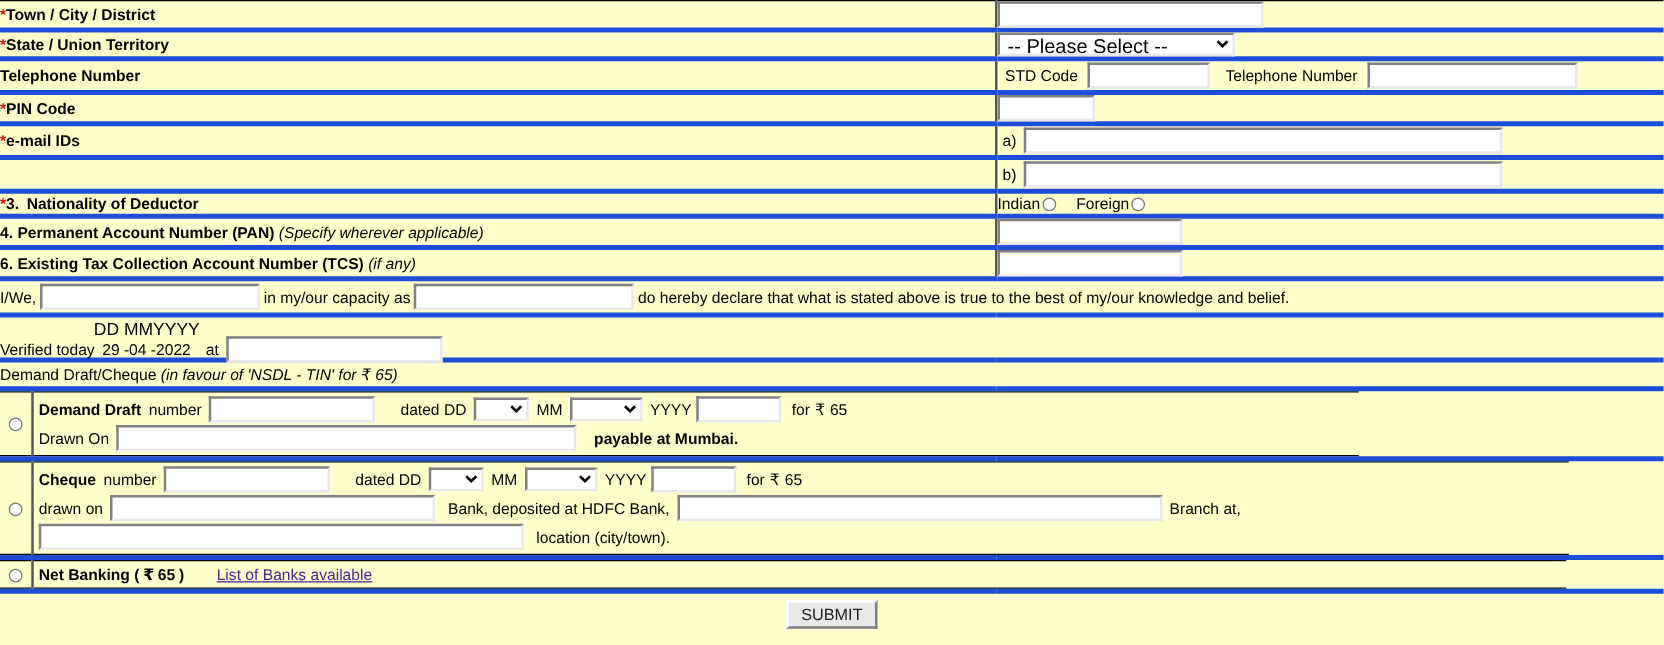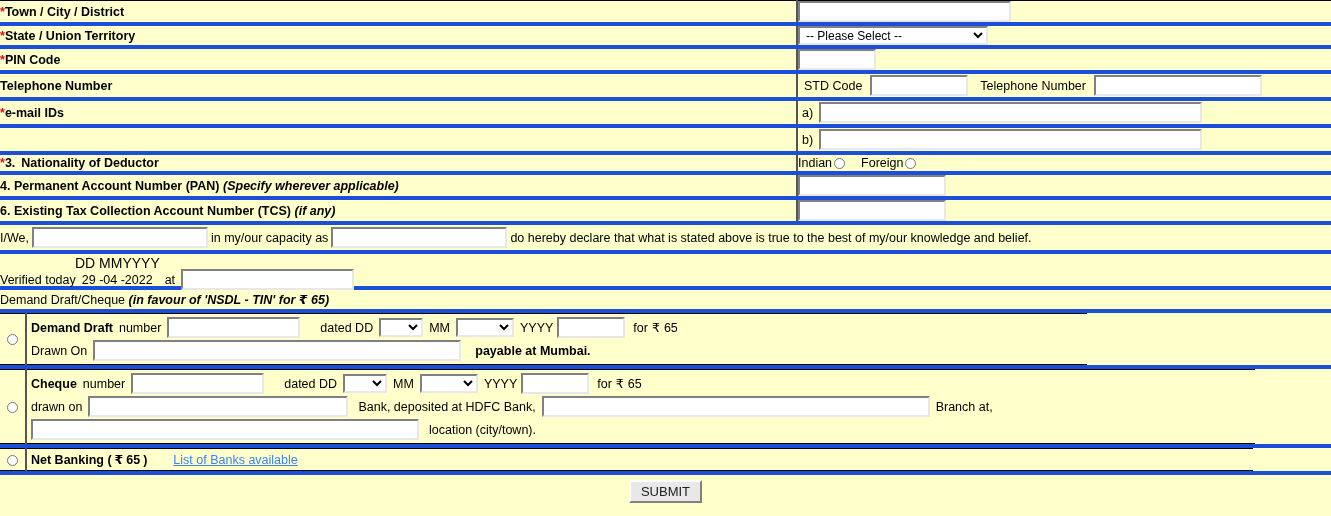--- a/index.html
+++ b/index.html
@@ -11,49 +11,49 @@
   }
   .sheet{width:1331px;height:516px;position:relative;background:#FFFFCC;}
 
   table.form{border-collapse:collapse;width:1331px;table-layout:fixed;background:#FFFFCC;}
   table.form > tbody > tr > td{
     border-top:1px solid #000;border-bottom:4px solid #1d4ed8;
     background:#FFFFCC;padding:0;vertical-align:middle;
   }
   td.lab{padding:2px 0 2px 0;font-weight:bold;white-space:nowrap;overflow:hidden;}
   td.fld{border-left:2px solid #555;padding:2px 0 2px 4px;}
-  .ital{font-style:italic;font-weight:bold;}
+  .ital{font-style:italic;font-weight:normal;}
   .ast{color:#d11;font-weight:bold;}
 
   
   input.t{
     border:2px inset #999;border-style:solid;border-width:2px;
     border-color:#808080 #e8e8e8 #e8e8e8 #808080;
     background:#fff;height:15px;font-family:"Liberation Sans",sans-serif;
     font-size:12px;padding:1px 2px;box-sizing:content-box;vertical-align:middle;
   }
   select.s{
     border:2px solid;border-color:#808080 #e8e8e8 #e8e8e8 #808080;
     background:#fff;height:19px;font-family:"Liberation Sans",sans-serif;
-    font-size:12px;vertical-align:middle;padding:0 2px;
+    font-size:16px;vertical-align:middle;padding:0 2px;
   }
   input.r{
     -webkit-appearance:none;appearance:none;
     width:11px;height:11px;border-radius:50%;
     border:1px solid #777;background:#fff;vertical-align:middle;
     margin:0 2px;display:inline-block;
   }
 
   
   .prow td{border-top:1px solid #000;border-bottom:1px solid #000;}
   td.radcell{width:26px;border-right:2px solid #555;text-align:center;vertical-align:middle;}
   .pblk{padding:2px 0 2px 4px;}
   .pline{display:flex;align-items:center;gap:0;padding:1px 0;white-space:nowrap;}
   .b{font-weight:bold;}
-  .lnk{color:#3b82f6;text-decoration:underline;cursor:pointer;}
+  .lnk{color:#4c1d95;text-decoration:underline;cursor:pointer;}
   .subbtn{
     font-family:"Liberation Sans",sans-serif;font-size:13px;
     background:#E8E8E8;border:2px solid;border-color:#fff #808080 #808080 #fff;
     padding:2px 10px;color:#222;cursor:pointer;
   }
   .center{text-align:center;}
   .rupee{font-family:"DejaVu Sans",sans-serif;}
   .nowrap{white-space:nowrap;}
   .gap{display:inline-block;width:6px;}
 </style>
@@ -83,38 +83,38 @@
         </td>
         <td class="fld">
           <select class="s" style="width:190px">
             <option>-- Please Select --</option>
           </select>
         </td>
       </tr>
 
       <tr>
         <td class="lab">
-          <span class="ast">*</span><span>PIN Code</span>
-        </td>
-        <td class="fld">
-          <input class="t" style="width: 70px;">
-        </td>
-      </tr>
-
-      <tr>
-        <td class="lab">
           <span class="ast"></span><span>Telephone Number</span>
         </td>
         <td class="fld">
           <div class="pline">
             <span style="padding:0 8px 0 6px">STD Code</span>
             <input class="t" style="width: 90px;">
             <span style="padding:0 8px 0 12px">Telephone Number</span>
             <input class="t" style="width: 160px;">
           </div>
+        </td>
+      </tr>
+
+      <tr>
+        <td class="lab">
+          <span class="ast">*</span><span>PIN Code</span>
+        </td>
+        <td class="fld">
+          <input class="t" style="width: 70px;">
         </td>
       </tr>
 
       <tr>
         <td class="lab">
           <span class="ast">*</span><span>e-mail IDs</span>
         </td>
         <td class="fld">
           <div class="pline">
             <span style="padding:0 6px 0 4px">a)</span>

